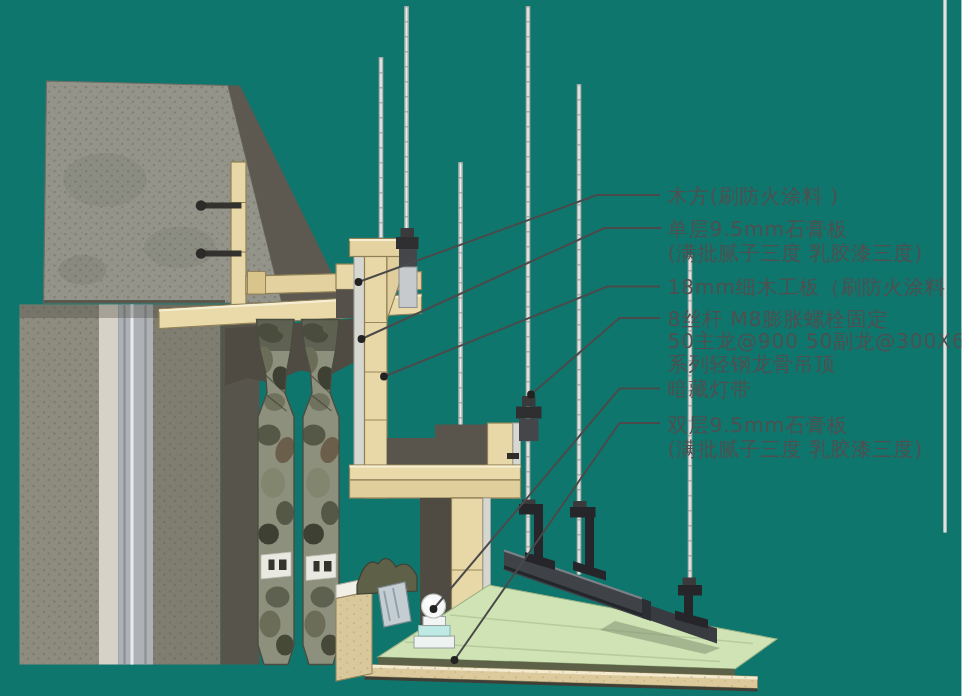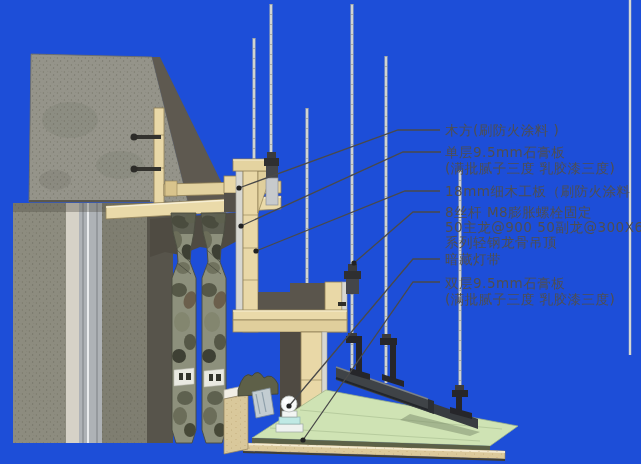--- a/index.html
+++ b/index.html
@@ -1,16 +1,16 @@
 <!DOCTYPE html>
 <html><head>
 <meta charset="utf-8">
 <style>
   html,body{margin:0;padding:0;background:#ffffff;}
-  #stage{position:relative;width:641px;height:464px;background:#1d4ed8;overflow:hidden;
+  #stage{position:relative;width:641px;height:464px;background:#0f766e;overflow:hidden;
          font-family:"DejaVu Sans","Liberation Sans",sans-serif;}
   svg{position:absolute;left:0;top:0;}
   text.callout{font-size:13.5px;fill:#4f4f4f;letter-spacing:0.5px;}
 </style>
 </head>
 <body>
 
 <div id="stage">
 <svg width="641" height="464" viewBox="0 0 641 464">
 

